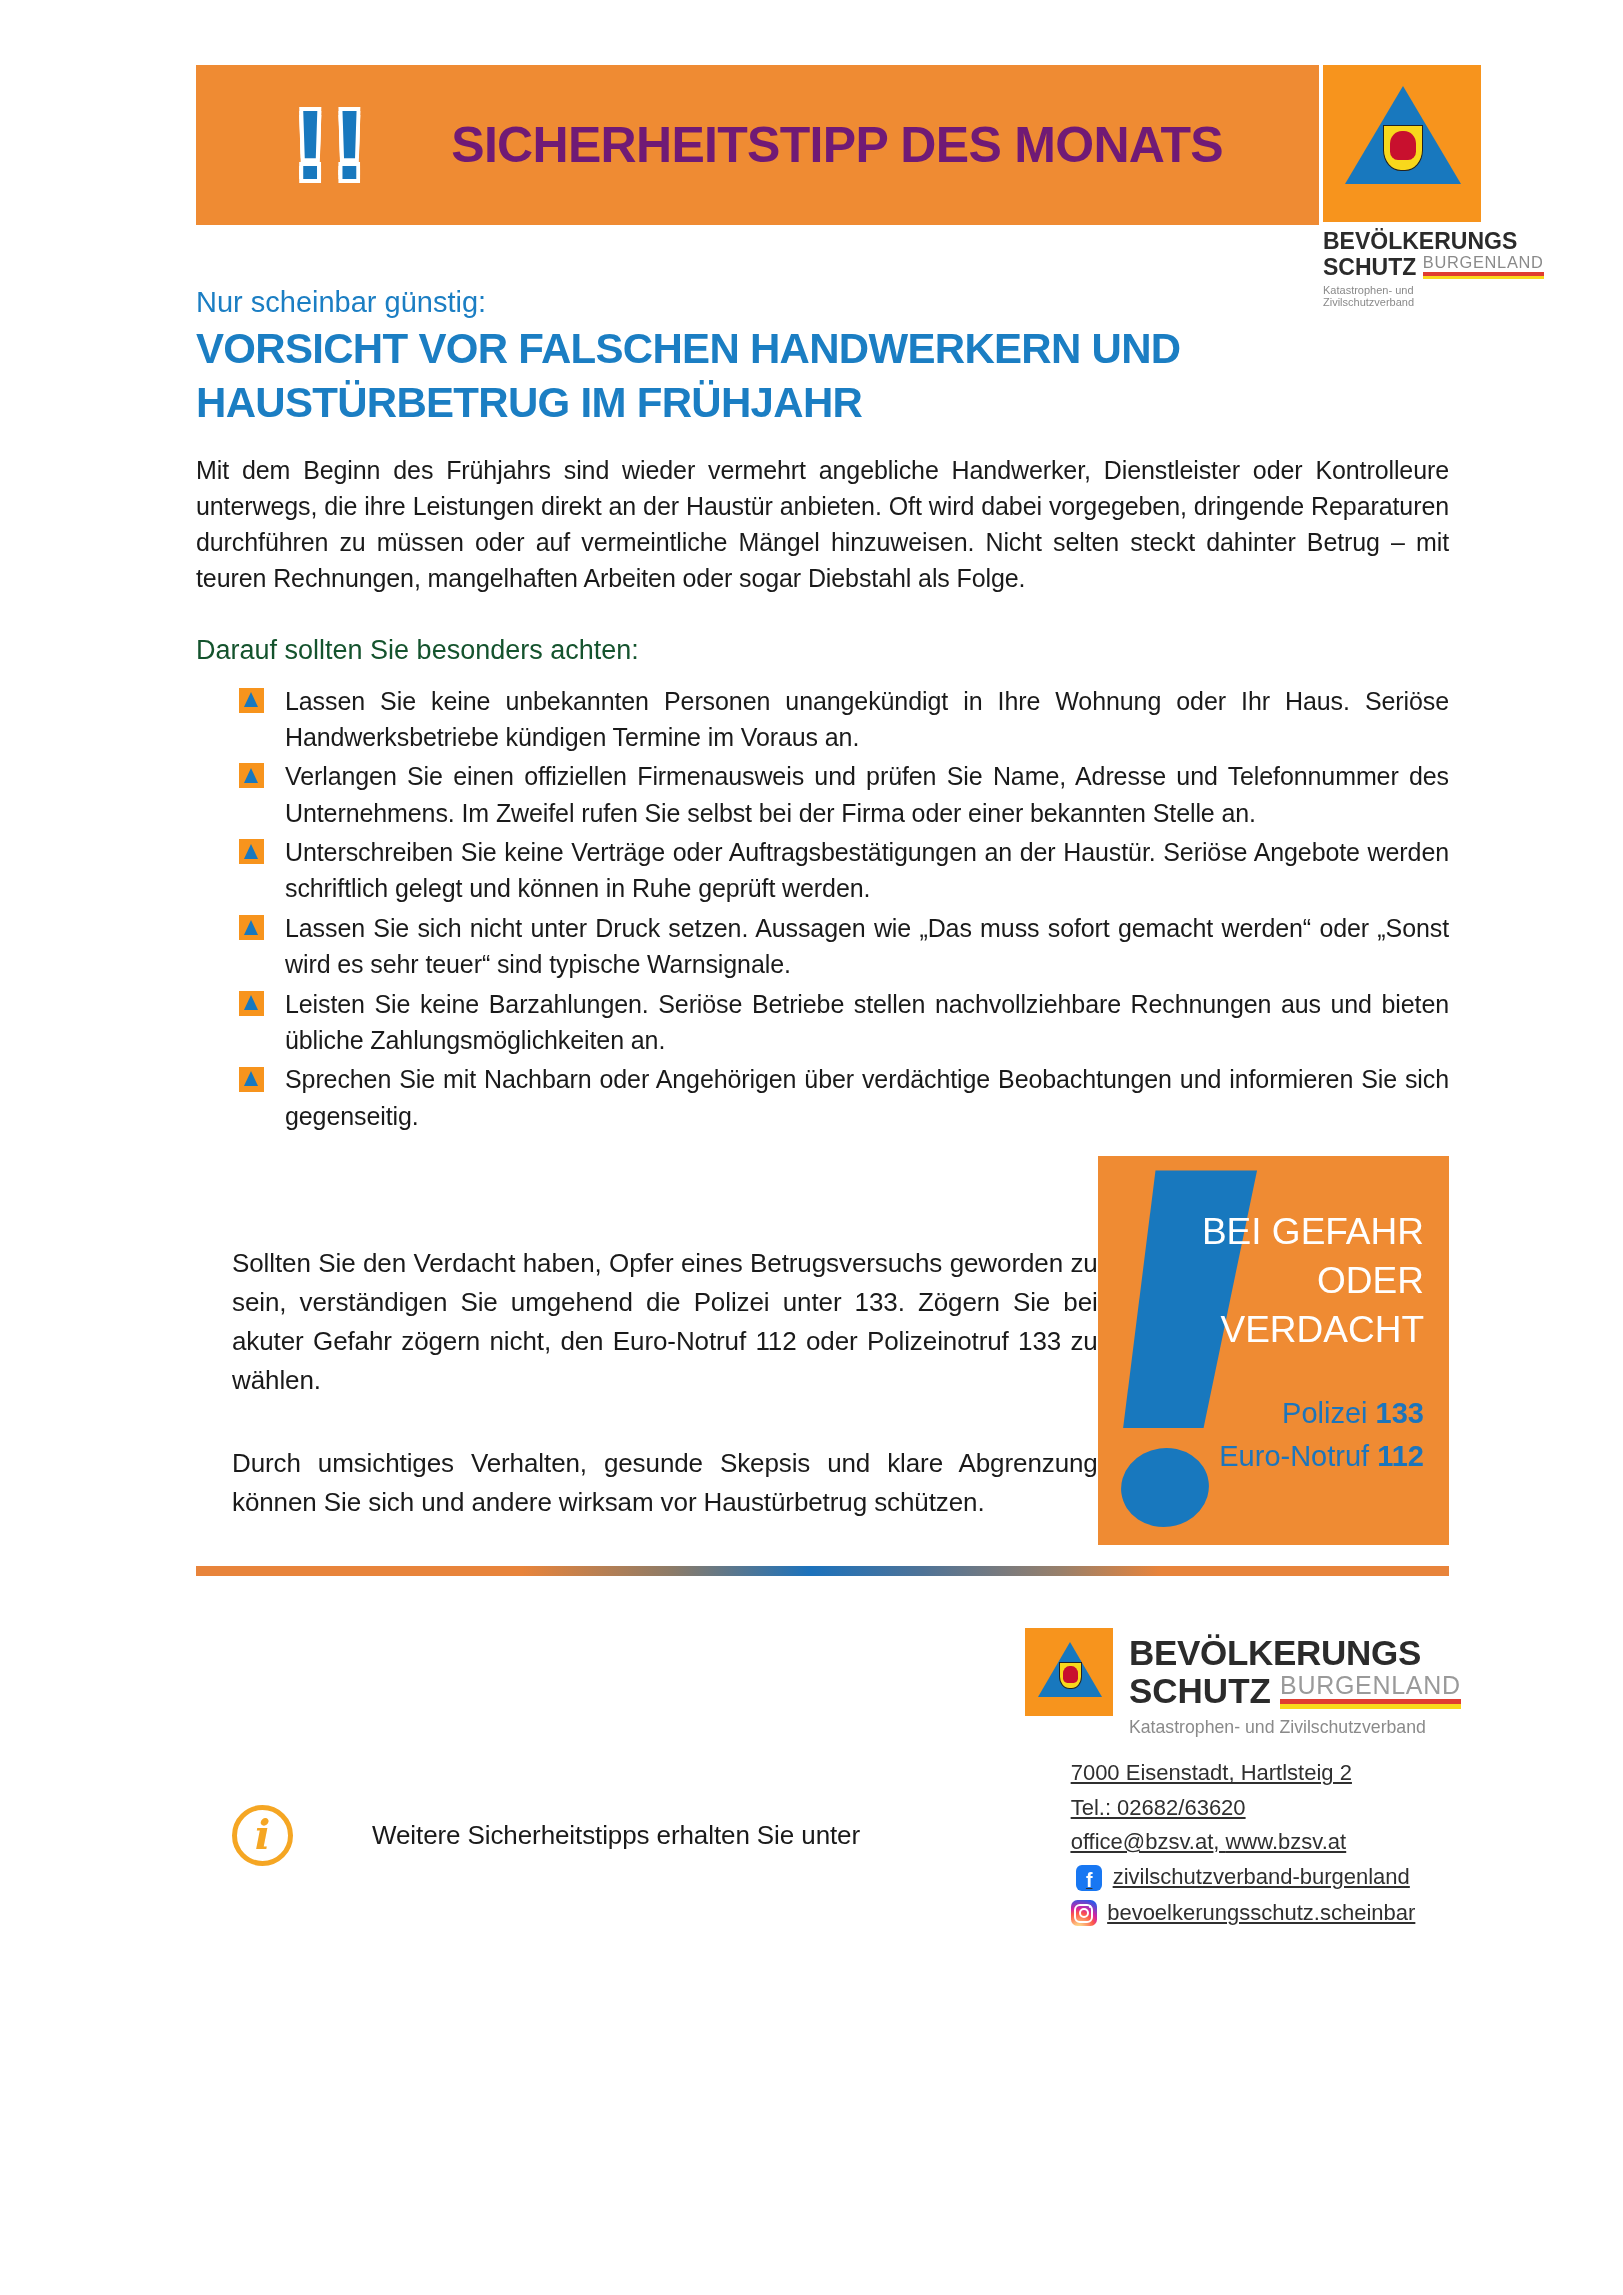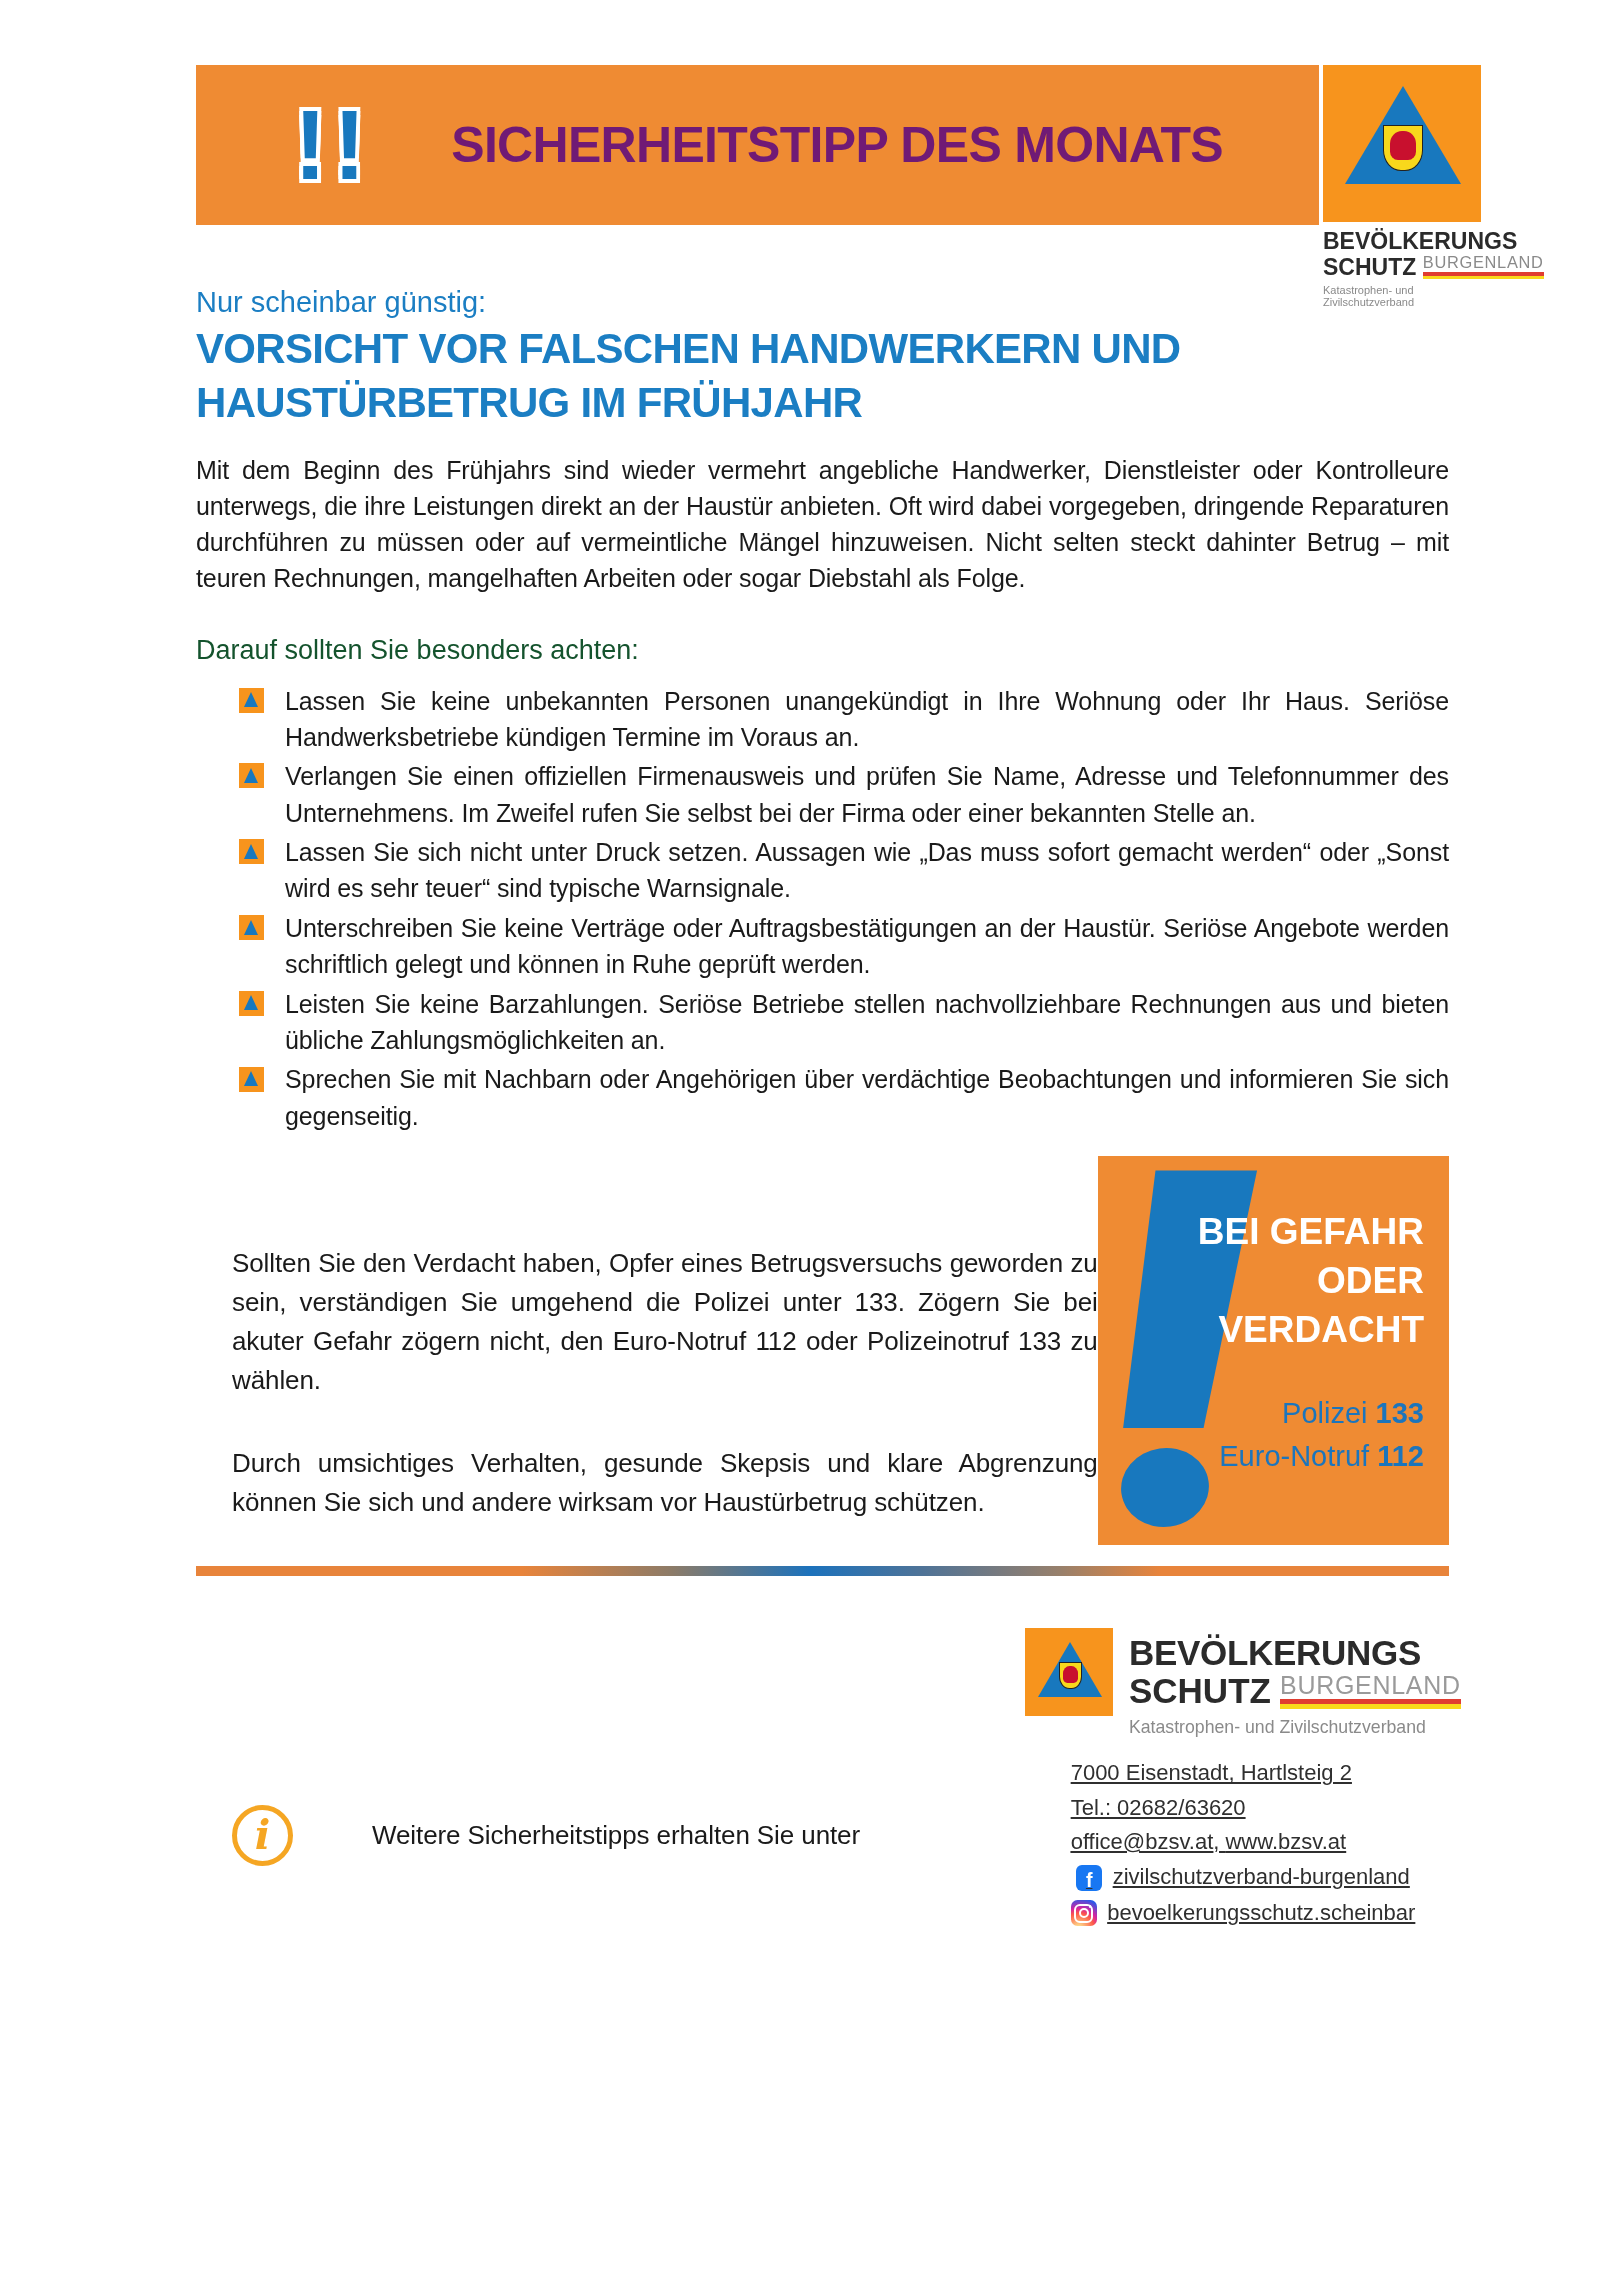--- a/index.html
+++ b/index.html
@@ -150,21 +150,21 @@
     clip-path: polygon(28% 0, 100% 0, 62% 100%, 5% 100%);
   }
   .emerg-bang .dot {
     position: absolute; left: 11.8px; top: 278px;
     width: 88px; height: 79px;
     background: #1878BE;
     border-radius: 50%;
     transform: rotate(-8deg);
   }
   .emerg-text { position: absolute; right: 25px; top: 52px; text-align: right; }
-  .emerg-title { color: #ffffff; font-weight: bold; font-size: 37px; line-height: 1.32; letter-spacing: 0px; }
+  .emerg-title { color: #ffffff; font-weight: normal; font-size: 37px; line-height: 1.32; letter-spacing: 0px; }
   .emerg-contacts { margin-top: 38px; color: #1C75BC; font-size: 29px; line-height: 1.45; }
   .emerg-contacts .num { font-weight: bold; }
 
   
   .divider {
     margin-top: 21px;
     height: 10.5px;
     background: linear-gradient(90deg,
       #E8843B 0%, #E8843B 26%, #8C7B68 38%, #1C72BC 49%,
       #4F7397 58%, #98806B 69%, #E8843B 77%, #E8843B 100%);
@@ -266,27 +266,27 @@
       <li>
         <span class="bullet-mark">
             <span class="btri"></span>
           </span>
         <span>Verlangen Sie einen offiziellen Firmenausweis und prüfen Sie Name, Adresse und Telefonnummer des Unternehmens. Im Zweifel rufen Sie selbst bei der Firma oder einer bekannten Stelle an.</span>
       </li>
       <li>
         <span class="bullet-mark">
             <span class="btri"></span>
           </span>
+        <span>Unterschreiben Sie keine Verträge oder Auftragsbestätigungen an der Haustür. Seriöse Angebote werden schriftlich gelegt und können in Ruhe geprüft werden.</span>
+      </li>
+      <li>
+        <span class="bullet-mark">
+            <span class="btri"></span>
+          </span>
         <span>Lassen Sie sich nicht unter Druck setzen. Aussagen wie „Das muss sofort gemacht werden“ oder „Sonst wird es sehr teuer“ sind typische Warnsignale.</span>
-      </li>
-      <li>
-        <span class="bullet-mark">
-            <span class="btri"></span>
-          </span>
-        <span>Unterschreiben Sie keine Verträge oder Auftragsbestätigungen an der Haustür. Seriöse Angebote werden schriftlich gelegt und können in Ruhe geprüft werden.</span>
       </li>
       <li>
         <span class="bullet-mark">
             <span class="btri"></span>
           </span>
         <span>Leisten Sie keine Barzahlungen. Seriöse Betriebe stellen nachvollziehbare Rechnungen aus und bieten übliche Zahlungsmöglichkeiten an.</span>
       </li>
       <li>
         <span class="bullet-mark">
             <span class="btri"></span>

